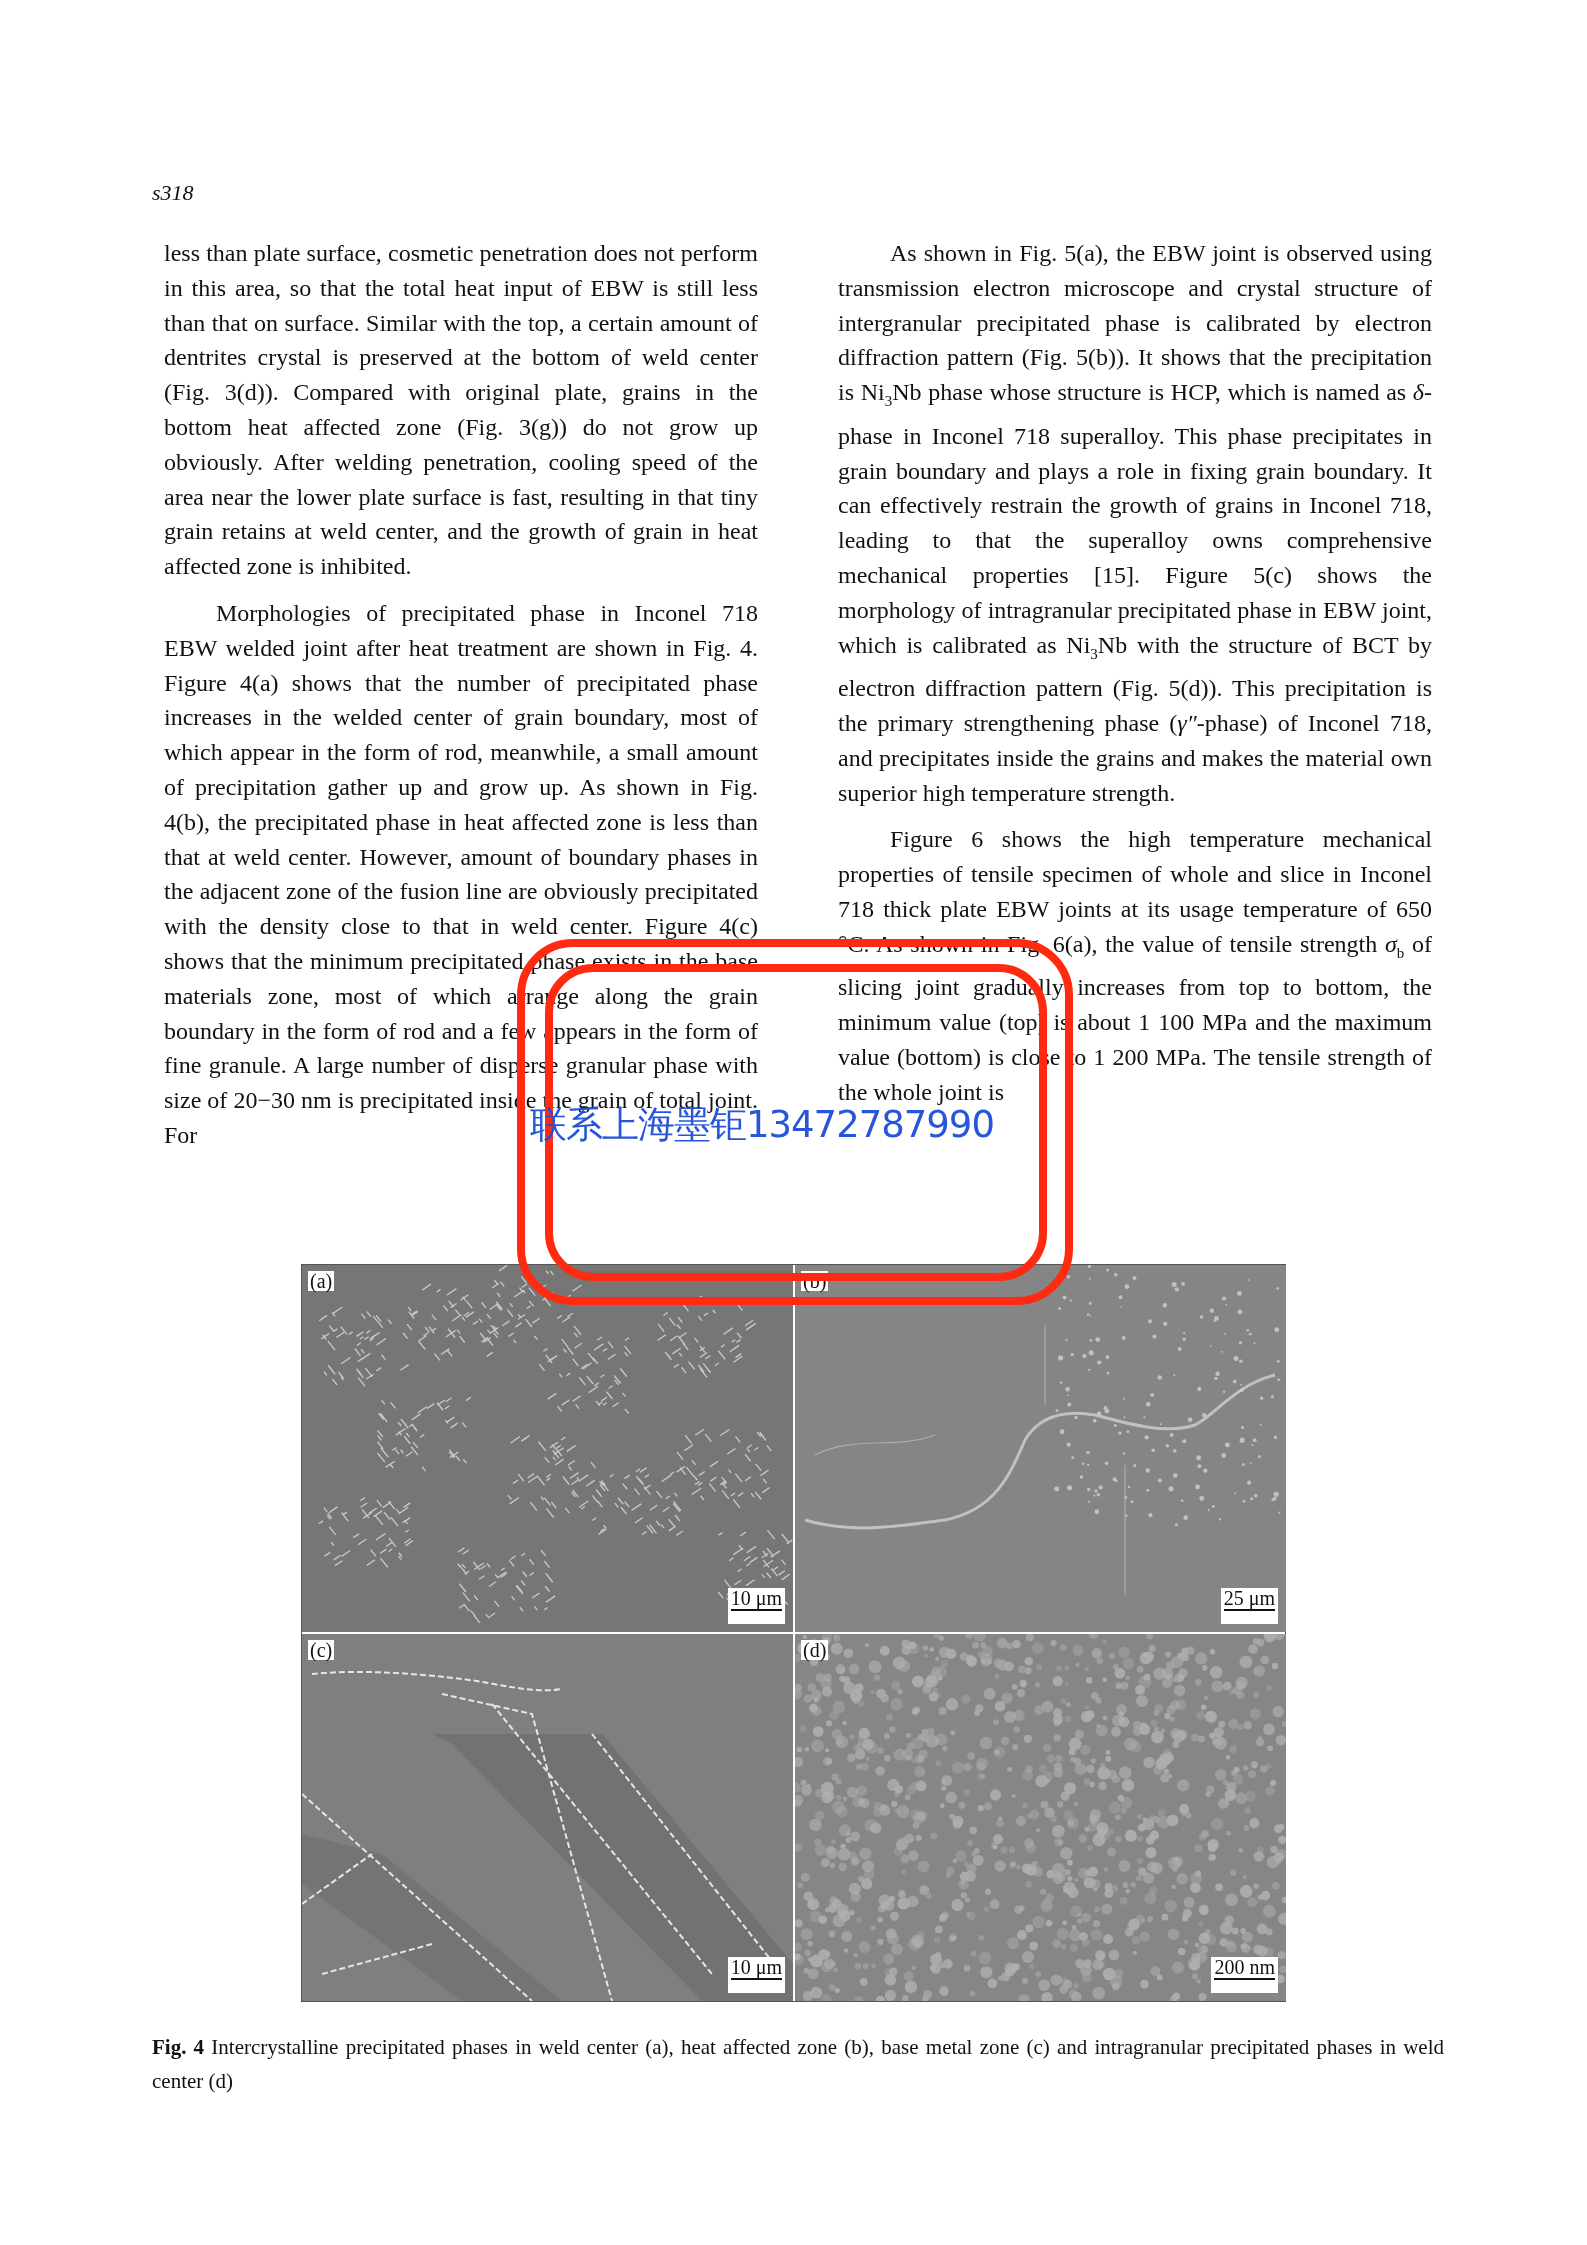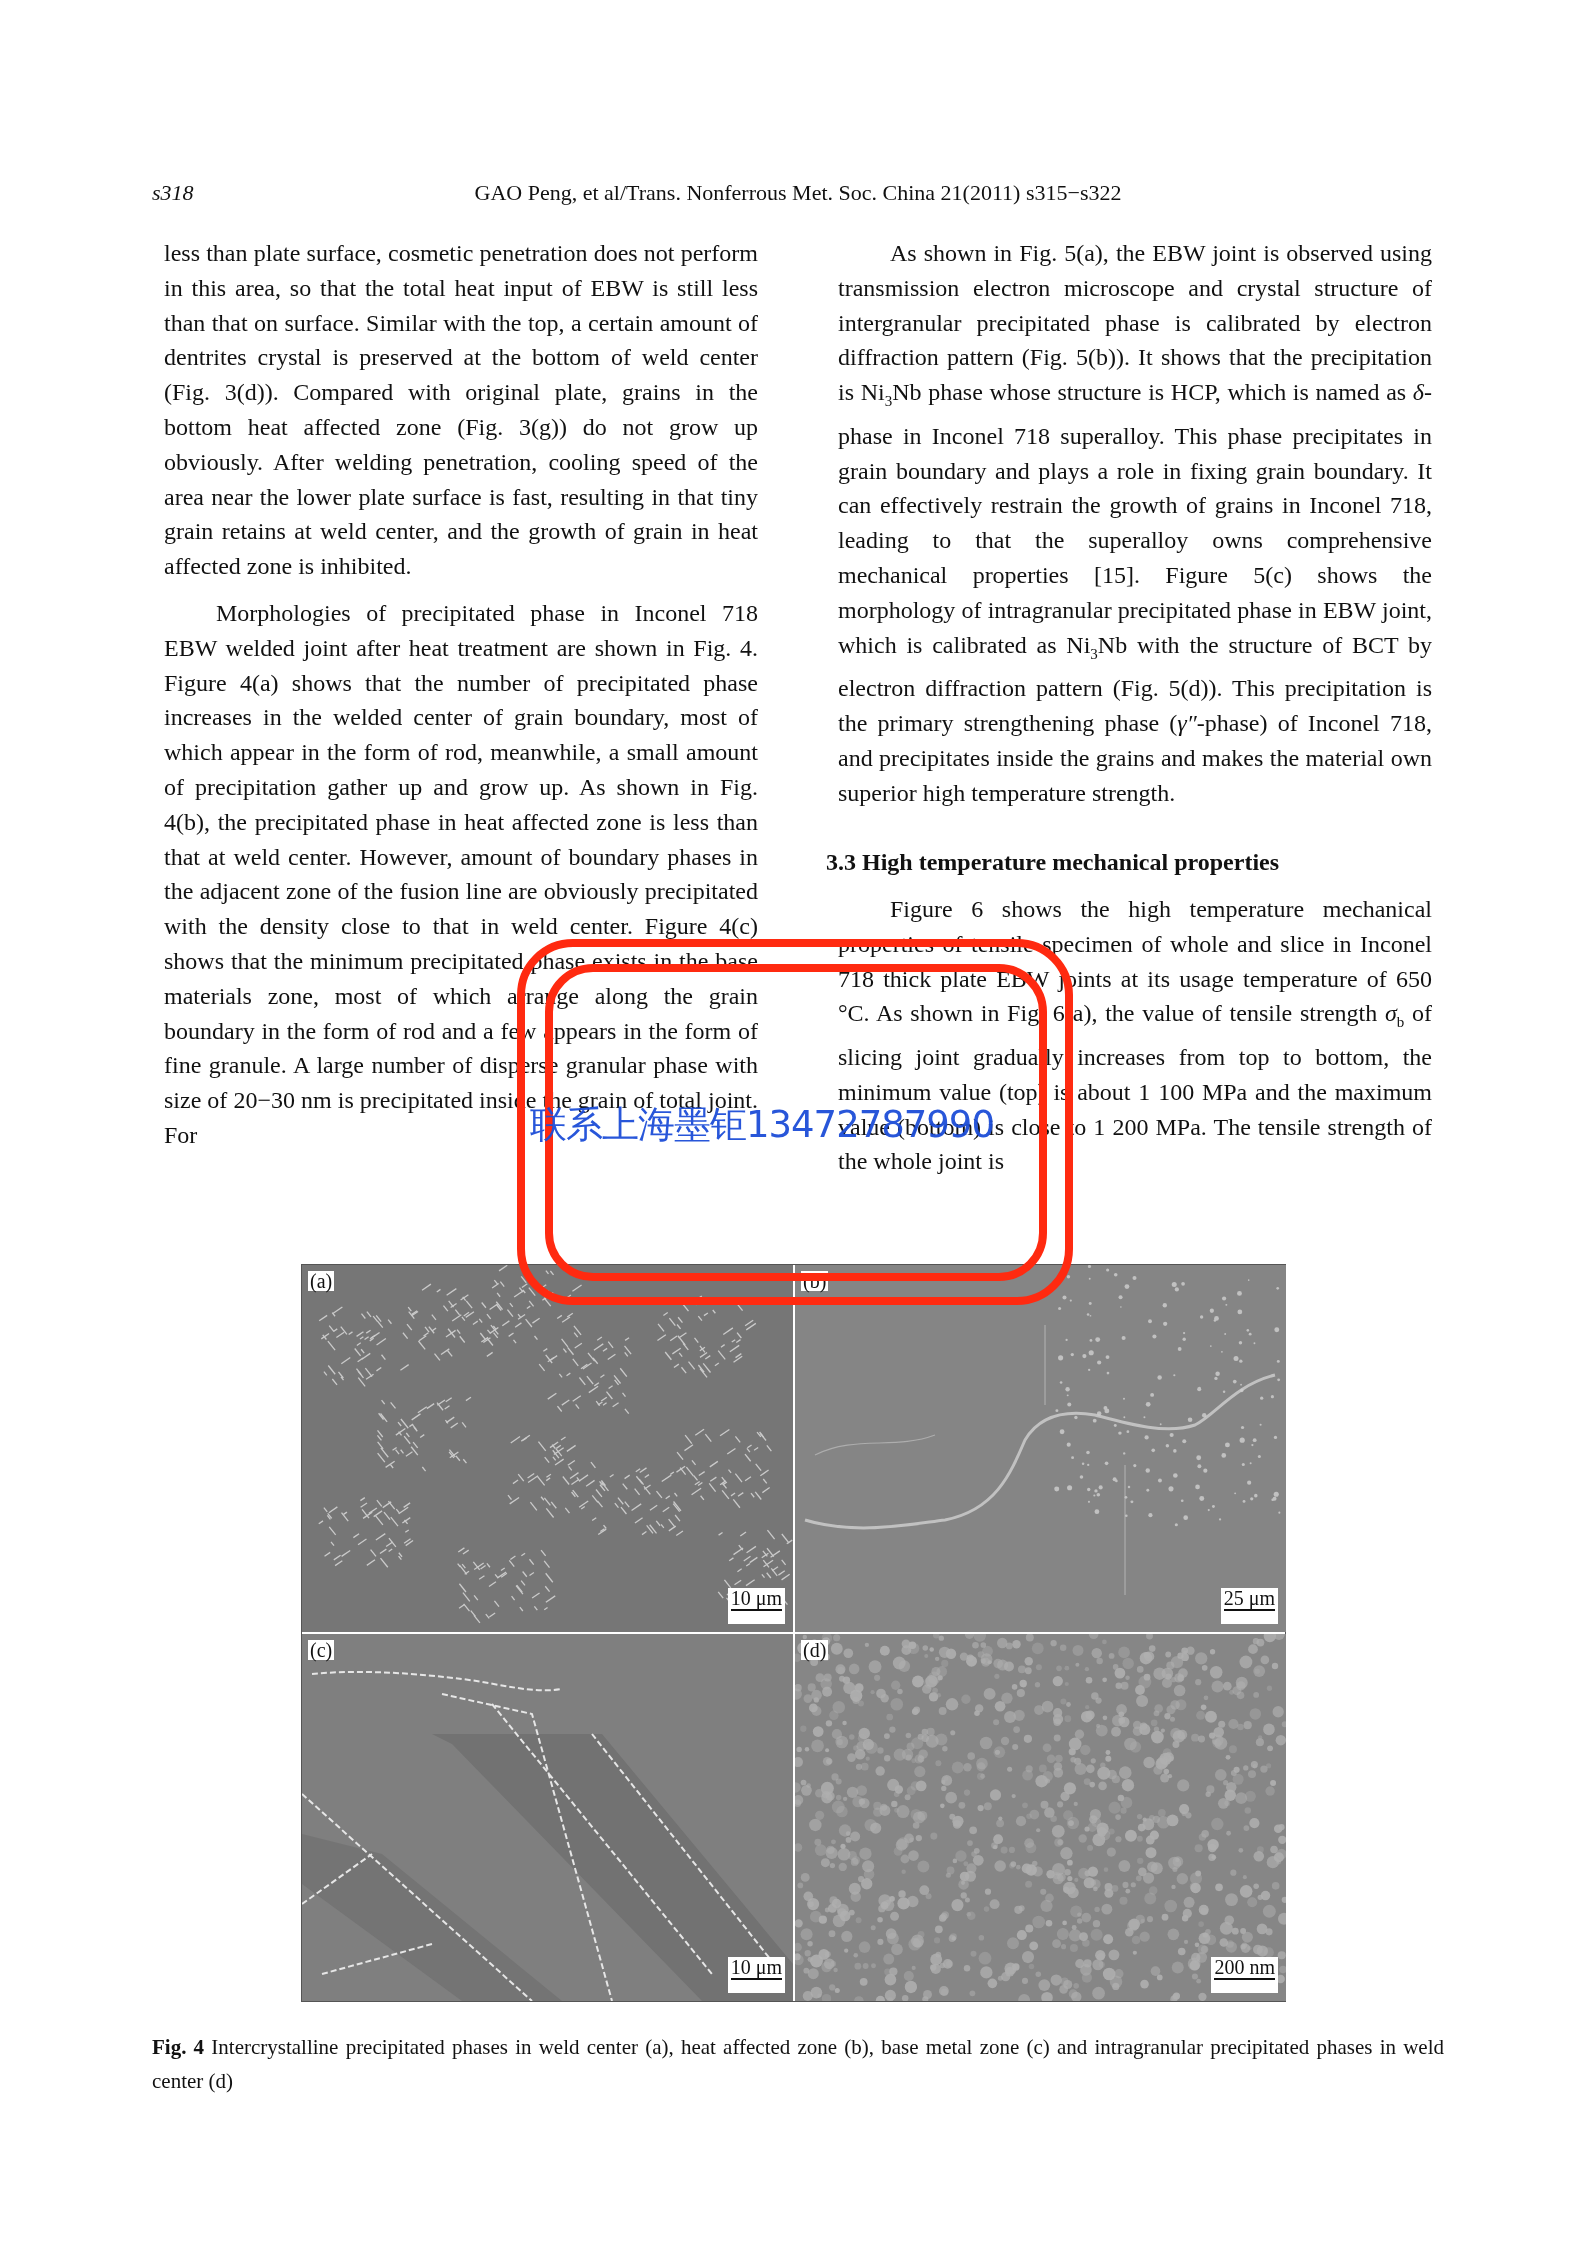--- a/index.html
+++ b/index.html
@@ -35,31 +35,29 @@
   .wm-outer { left: 517px; top: 939px; width: 556px; height: 366px; }
   .wm-inner { left: 545px; top: 964px; width: 502px; height: 317px; border-radius: 48px; }
   .wm-text { position: absolute; left: 530px; top: 1100px; font-family: "DejaVu Sans", sans-serif;
              font-size: 37px; color: #1d4ed8; letter-spacing: -1px; white-space: nowrap; opacity: 0.95; }
 </style>
 </head>
 <body>
 
 <div class="header">
   <span class="page-no">s318</span>
-  <span class="running-title">GAO Peng, et al/Trans. Nonferrous Met. Soc. China 21(2011) s315−s322</span>
 </div>
 
 <div class="col left">
   <p>less than plate surface, cosmetic penetration does not perform in this area, so that the total heat input of EBW is still less than that on surface. Similar with the top, a certain amount of dentrites crystal is preserved at the bottom of weld center (Fig. 3(d)). Compared with original plate, grains in the bottom heat affected zone (Fig. 3(g)) do not grow up obviously. After welding penetration, cooling speed of the area near the lower plate surface is fast, resulting in that tiny grain retains at weld center, and the growth of grain in heat affected zone is inhibited.</p>
   <p class="indent">Morphologies of precipitated phase in Inconel 718 EBW welded joint after heat treatment are shown in Fig. 4.  Figure 4(a) shows that the number of precipitated phase increases in the welded center of grain boundary, most of which appear in the form of rod, meanwhile, a small amount of precipitation gather up and grow up. As shown in Fig. 4(b), the precipitated phase in heat affected zone is less than that at weld center. However, amount of boundary phases in the adjacent zone of the fusion line are obviously precipitated with the density close to that in weld center. Figure 4(c) shows that the minimum precipitated phase exists in the base materials zone, most of which arrange along the grain boundary in the form of rod and a few appears in the form of fine granule. A large number of disperse granular phase with size of 20−30 nm is precipitated inside the grain of total joint. For</p>
 </div>
 
 <div class="col right">
   <p class="indent"><span>As shown in Fig. 5(a), the EBW joint is observed using transmission electron microscope and crystal structure of intergranular precipitated phase is calibrated by electron diffraction pattern (Fig. 5(b)). It shows that the precipitation is Ni</span><sub style="font-size:15px;">3</sub><span>Nb phase whose structure is HCP, which is named as </span><i>δ</i><span>-phase in Inconel 718 superalloy. This phase precipitates in grain boundary and plays a role in fixing grain boundary. It can effectively restrain the growth of grains in Inconel 718, leading to that the superalloy owns comprehensive mechanical properties [15]. Figure 5(c) shows the morphology of intragranular precipitated phase in EBW joint, which is calibrated as Ni</span><sub style="font-size:15px;">3</sub><span>Nb with the structure of BCT by electron diffraction pattern (Fig. 5(d)). This precipitation is the primary strengthening phase (</span><i>γ″</i><span>-phase) of Inconel 718, and precipitates inside the grains and makes the material own superior high temperature strength.</span></p>
-  <h3>3.3 High temperature mechanical properties</h3>
   <p class="indent"><span>Figure 6 shows the high temperature mechanical properties of tensile specimen of whole and slice in Inconel 718 thick plate EBW joints at its usage temperature of 650 °C. As shown in Fig. 6(a), the value of tensile strength </span><i>σ</i><sub style="font-size:15px;">b</sub><span> of slicing joint gradually increases from top to bottom, the minimum value (top) is about 1 100 MPa and the maximum value (bottom) is close to 1 200 MPa. The tensile strength of the whole joint is</span></p>
 </div>
 
 <div class="figure">
   <div class="panel a">
     <svg viewBox="0 0 491 367" preserveAspectRatio="none">
       <rect width="491" height="367" fill="#767676"></rect>
       <g id="tex-a" stroke="#d9d9d9" stroke-width="1.3" opacity="0.85">
           <line x1="59.13734567901235" y1="84.25527263374485" x2="62.19802867024573" y2="88.11221745646415"></line>
           <line x1="54.888888888888886" y1="80.44680212620027" x2="58.70892478058641" y2="77.83337496350362"></line>

